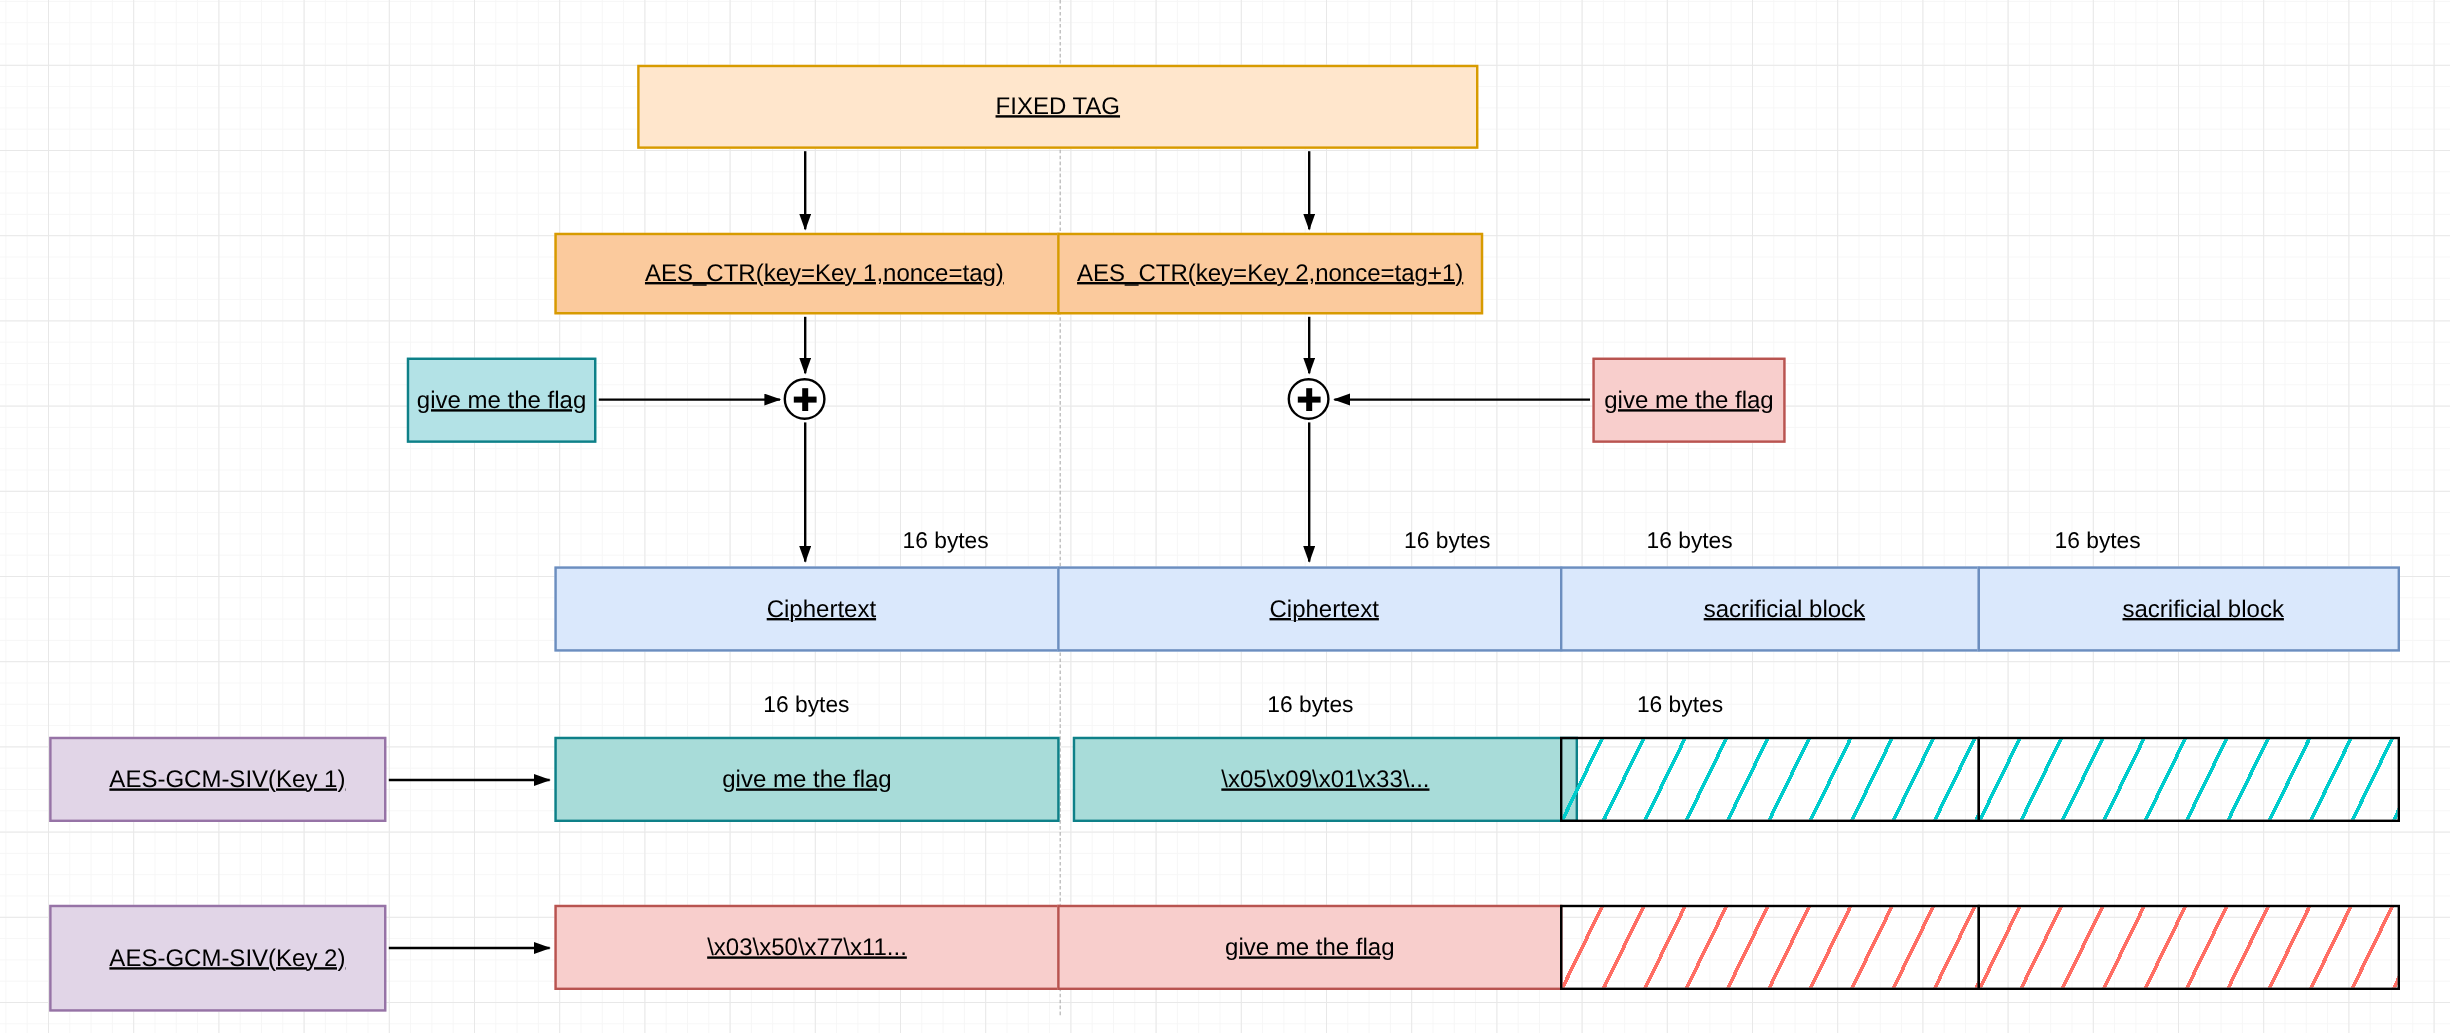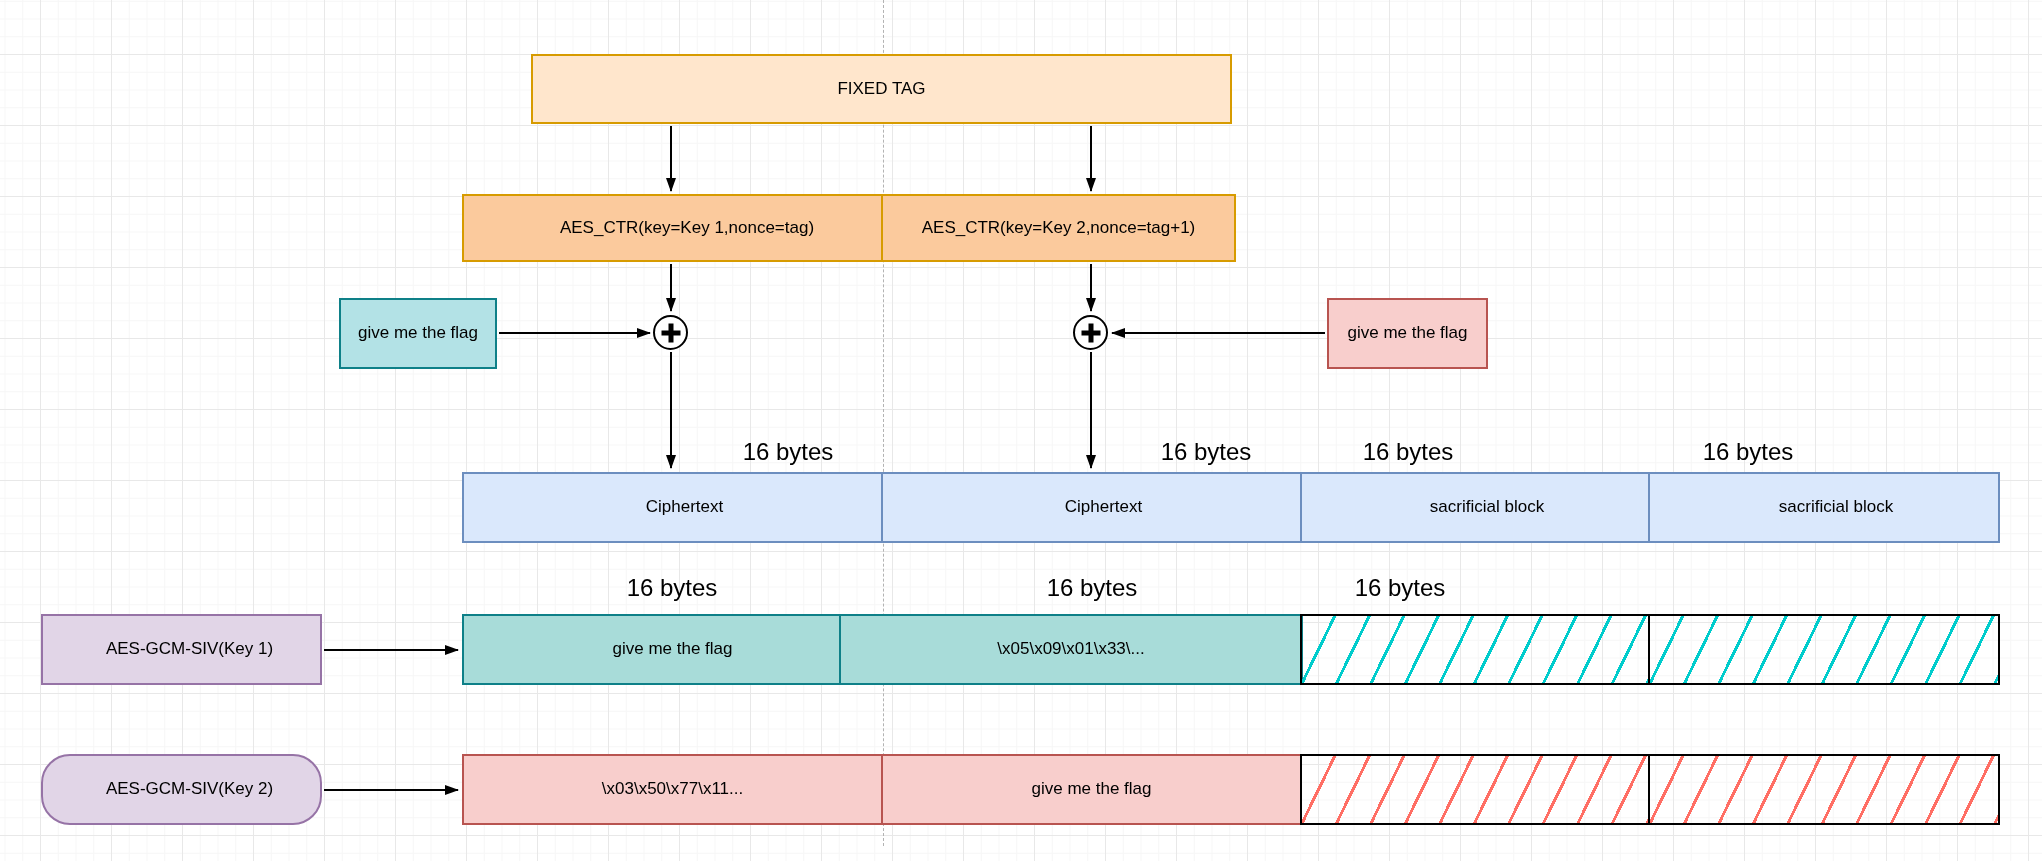--- a/index.html
+++ b/index.html
@@ -16,43 +16,44 @@
       linear-gradient(#f6f6f6 1px, transparent 1px),
       linear-gradient(90deg, #f6f6f6 1px, transparent 1px);
     background-size:71px 71px, 71px 71px, 17.75px 17.75px, 17.75px 17.75px;
     background-position:40px 54px;
   }
   .node{
     position:absolute;
     box-sizing:border-box;
     display:flex;align-items:center;justify-content:center;
     text-align:center;
-    font-size:17px;
+    font-size:20px;
     line-height:1.2;
     z-index:2;
     white-space:nowrap;
+    text-decoration:underline;
   }
   .peach   {background:#FFE6CC;border:2px solid #D79B00;}
   .orange  {background:#FBCA9D;border:2px solid #D79B00;}
   .blue    {background:#DAE8FC;border:2px solid #6C8EBF;padding-left:24px;}
   .tealbox {background:#B3E2E6;border:2px solid #0E8088;}
   .tealcell{background:#A8DCD9;border:2px solid #0E8088;}
   .pink    {background:#F8CECC;border:2px solid #B85450;}
   .purple  {background:#E1D5E7;border:2px solid #9673A6;padding-left:16px;}
   .hatch   {background:transparent;border:2px solid #000000;}
   .hatch-cyan{
     background-image:repeating-linear-gradient(116deg, transparent 0 28px, #00CCCC 28px 31px);
   }
   .hatch-red{
     background-image:repeating-linear-gradient(116deg, transparent 0 28px, #FF6E64 28px 31px);
   }
   .size-label{
     position:absolute;
     transform:translate(-50%,-50%);
-    font-size:24px;
+    font-size:19px;
     z-index:2;
     white-space:nowrap;
   }
   .xor{
     position:absolute;
     width:35px;height:35px;
     box-sizing:border-box;
     background:#fff;
     border:2.5px solid #000;
     border-radius:50%;
@@ -107,25 +108,25 @@
   <div class="node blue" style="left:881px;top:472px;width:421px;height:71px;">Ciphertext</div>
   <div class="node blue" style="left:1300px;top:472px;width:350px;height:71px;">sacrificial block</div>
   <div class="node blue" style="left:1648px;top:472px;width:352px;height:71px;">sacrificial block</div>
 
   <div class="size-label" style="left:672px;top:588px;">16 bytes</div>
   <div class="size-label" style="left:1092px;top:588px;">16 bytes</div>
   <div class="size-label" style="left:1400px;top:588px;">16 bytes</div>
 
   <div class="node purple" style="left:41px;top:614px;width:281px;height:71px;">AES-GCM-SIV(Key 1)</div>
   <div class="node tealcell" style="left:462px;top:614px;width:421px;height:71px;">give me the flag</div>
-  <div class="node tealcell" style="left:839px;top:614px;width:464px;height:71px;">\x05\x09\x01\x33\...</div>
+  <div class="node tealcell" style="left:894px;top:614px;width:421px;height:71px;">\x05\x09\x01\x33\...</div>
   <div class="node hatch hatch-cyan" style="left:1300px;top:614px;width:350px;height:71px;"></div>
   <div class="node hatch hatch-cyan" style="left:1648px;top:614px;width:352px;height:71px;"></div>
 
-  <div class="node purple" style="left:41px;top:754px;width:281px;height:71px;border-radius:29px;">AES-GCM-SIV(Key 2)</div>
+  <div class="node purple" style="left:41px;top:754px;width:281px;height:89px;">AES-GCM-SIV(Key 2)</div>
   <div class="node pink" style="left:462px;top:754px;width:421px;height:71px;">\x03\x50\x77\x11...</div>
   <div class="node pink" style="left:881px;top:754px;width:421px;height:71px;">give me the flag</div>
   <div class="node hatch hatch-red" style="left:1300px;top:754px;width:350px;height:71px;"></div>
   <div class="node hatch hatch-red" style="left:1648px;top:754px;width:352px;height:71px;"></div>
 
   <svg id="edges" viewBox="0 0 2042 861" xmlns="http://www.w3.org/2000/svg">
     <defs>
       <marker id="ah" markerUnits="userSpaceOnUse" markerWidth="16" markerHeight="12" refX="13" refY="5" orient="auto">
         <path d="M0,0 L14,5 L0,10 Z" fill="#000"></path>
       </marker>

